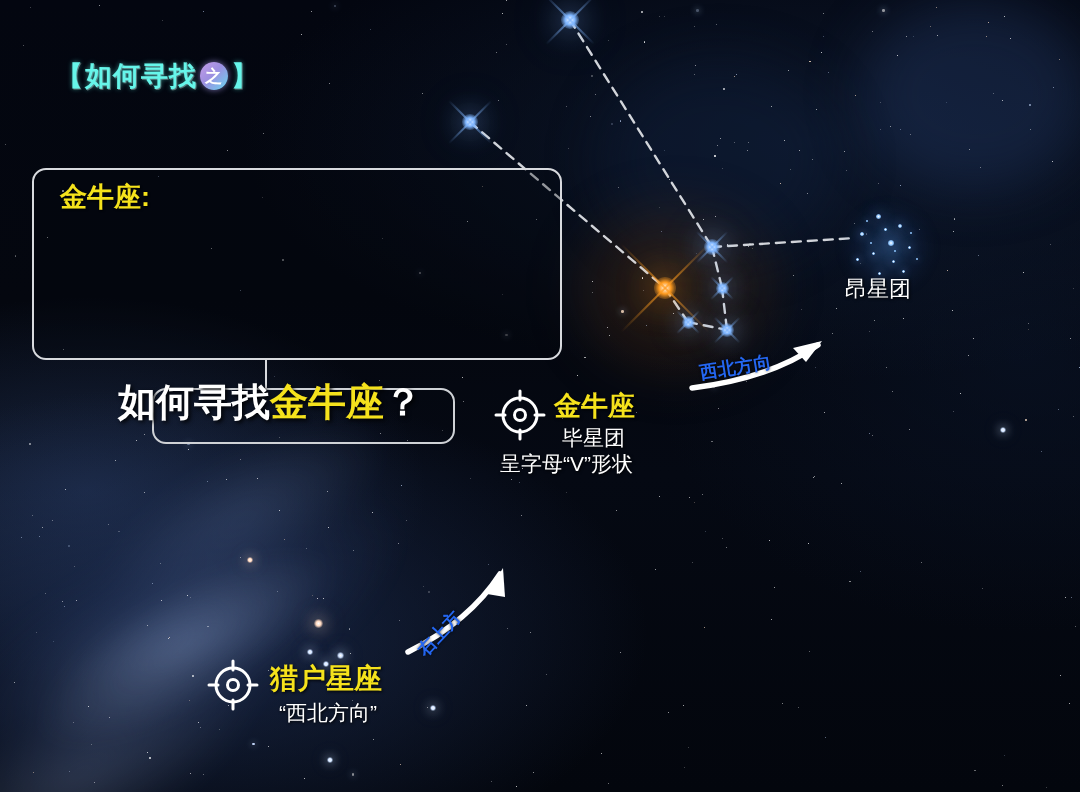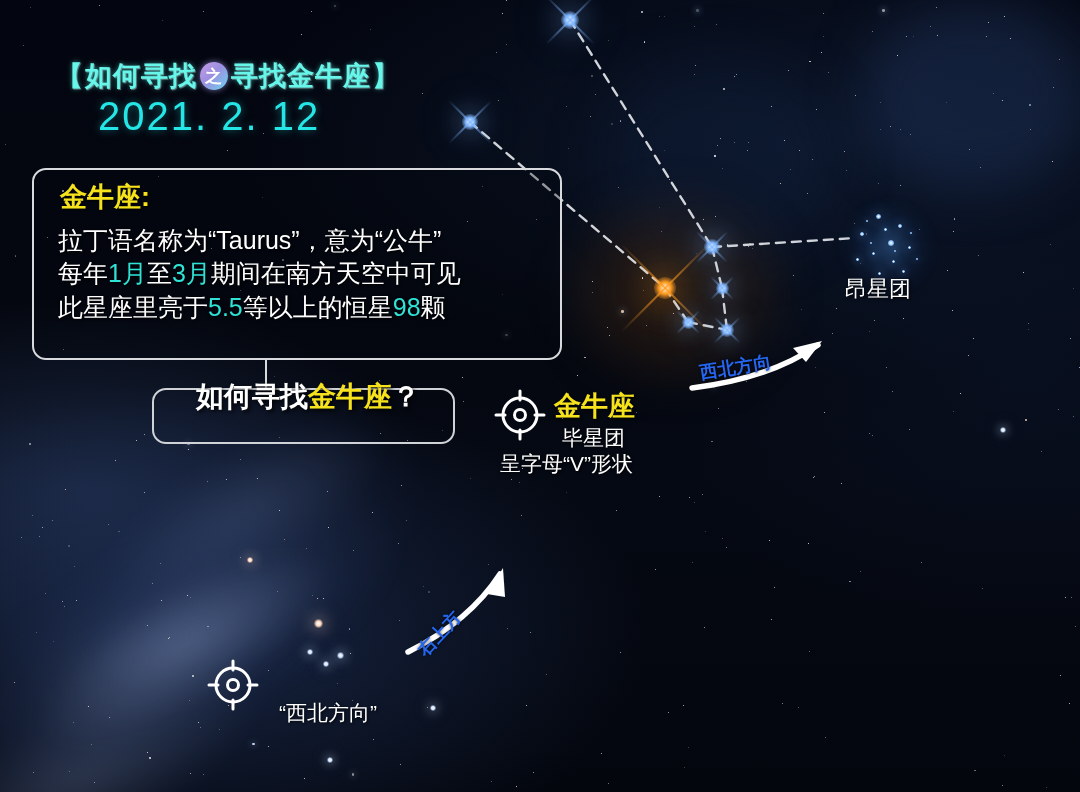--- a/index.html
+++ b/index.html
@@ -89,24 +89,23 @@
   .howto-connector{
     position:absolute; left:265px; top:360px; width:2px; height:30px;
     background:#d8dade;
   }
   .howto-box{
     position:absolute; left:152px; top:388px; width:303px; height:56px;
     border:2px solid #cfd2d6; border-radius:14px;
   }
   .howto-text{
     position:absolute; left:118px; top:383px; width:380px;
-    font-size:28px; font-weight:bold; color:#ffffff; white-space:nowrap;
+    font-size:38px; font-weight:bold; color:#ffffff; white-space:nowrap;
     line-height:1; letter-spacing:0px;
     text-shadow:2px 2px 4px rgba(0,0,0,.95);
-    text-align:center;
   }
   .howto-text .y{ color:#f5e21c; }
 
   
   .marker{ position:absolute; }
   .label-y{
     position:absolute; color:#f5e21c; font-weight:bold;
     text-shadow:1px 1px 3px rgba(0,0,0,.95); white-space:nowrap; line-height:1.15;
   }
   .label-w{
@@ -573,33 +572,26 @@
       <div class="star" style="left: 24px; top: 36px; width: 2.2px; height: 2.2px; background: radial-gradient(circle, rgb(255, 255, 255) 0%, rgb(143, 198, 255) 50%, rgba(90, 160, 255, 0) 100%); box-shadow: rgba(120, 180, 255, 0.95) 0px 0px 6.16px;"></div>
       <div class="star" style="left: 70px; top: 52px; width: 2.2px; height: 2.2px; background: radial-gradient(circle, rgb(255, 255, 255) 0%, rgb(143, 198, 255) 50%, rgba(90, 160, 255, 0) 100%); box-shadow: rgba(120, 180, 255, 0.95) 0px 0px 6.16px;"></div>
     </div>
   <div class="pleiades-label" style="left:845px; top:274px;">昂星团</div>
 
   <div class="title-wrap">
     <div class="main-title">
       <span>【</span>
       <span>如何寻找</span>
       <span class="zhi-circle">之</span>
-      <span>寻找金牛座</span>
       <span>】</span>
     </div>
-    <div class="date">2021. 2. 12</div>
   </div>
 
   <div class="info-card">
     <div class="heading">金牛座:</div>
-    <div class="info-lines" id="info-lines">
-        <div class="info-line"><span>拉丁语名称为“Taurus”，意为“公牛”</span></div>
-        <div class="info-line"><span>每年</span><span class="hl">1月</span><span>至</span><span class="hl">3月</span><span>期间在南方天空中可见</span></div>
-        <div class="info-line"><span>此星座里亮于</span><span class="hl">5.5</span><span>等以上的恒星</span><span class="hl">98</span><span>颗</span></div>
-      </div>
   </div>
 
   <div class="howto-connector"></div>
   <div class="howto-box"></div>
   <div class="howto-text">
     <span>如何寻找</span><span class="y">金牛座</span><span>？</span>
   </div>
 
   <div class="marker" style="left:492px; top:387px;">
     <svg width="56" height="56" viewBox="0 0 56 56">
@@ -618,18 +610,19 @@
   <div class="marker" style="left:205px; top:657px;">
     <svg width="56" height="56" viewBox="0 0 56 56">
       <circle cx="28" cy="28" r="17" fill="none" stroke="#ffffff" stroke-width="3"></circle>
       <circle cx="28" cy="28" r="5.5" fill="none" stroke="#ffffff" stroke-width="3"></circle>
       <line x1="28" y1="4" x2="28" y2="13" stroke="#ffffff" stroke-width="3" stroke-linecap="round"></line>
       <line x1="28" y1="43" x2="28" y2="52" stroke="#ffffff" stroke-width="3" stroke-linecap="round"></line>
       <line x1="4" y1="28" x2="13" y2="28" stroke="#ffffff" stroke-width="3" stroke-linecap="round"></line>
       <line x1="43" y1="28" x2="52" y2="28" stroke="#ffffff" stroke-width="3" stroke-linecap="round"></line>
     </svg>
   </div>
+  <div class="label-y" style="left:270px; top:663px; font-size:28px;">猎户星座</div>
   <div class="label-w" style="left:279px; top:700px; font-size:21px;">“西北方向”</div>
 
   <div class="arrow-label" style="left:698px; top:361px; font-size:18px; transform:rotate(-9deg); transform-origin:0 0;">西北方向</div>
   <div class="arrow-label" style="left:412px; top:645px; font-size:18px; transform:rotate(-47deg); transform-origin:0 0;">右上方</div>
 
 </div>
 
 </body></html>

